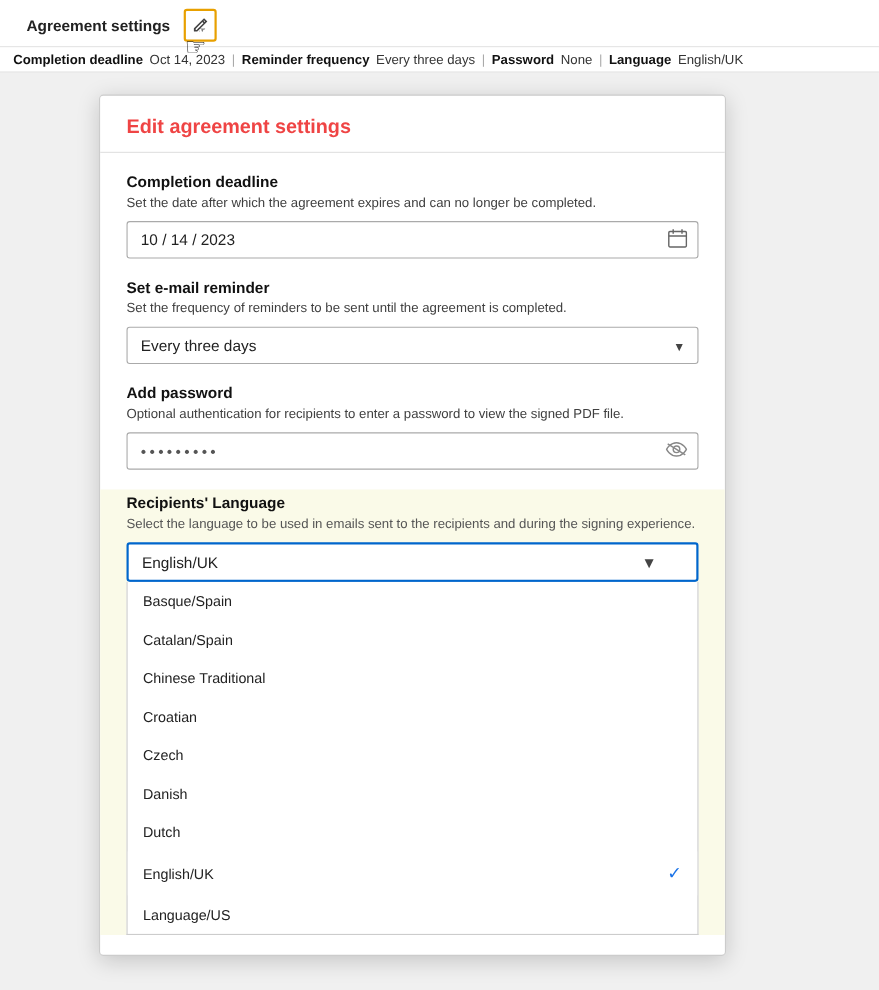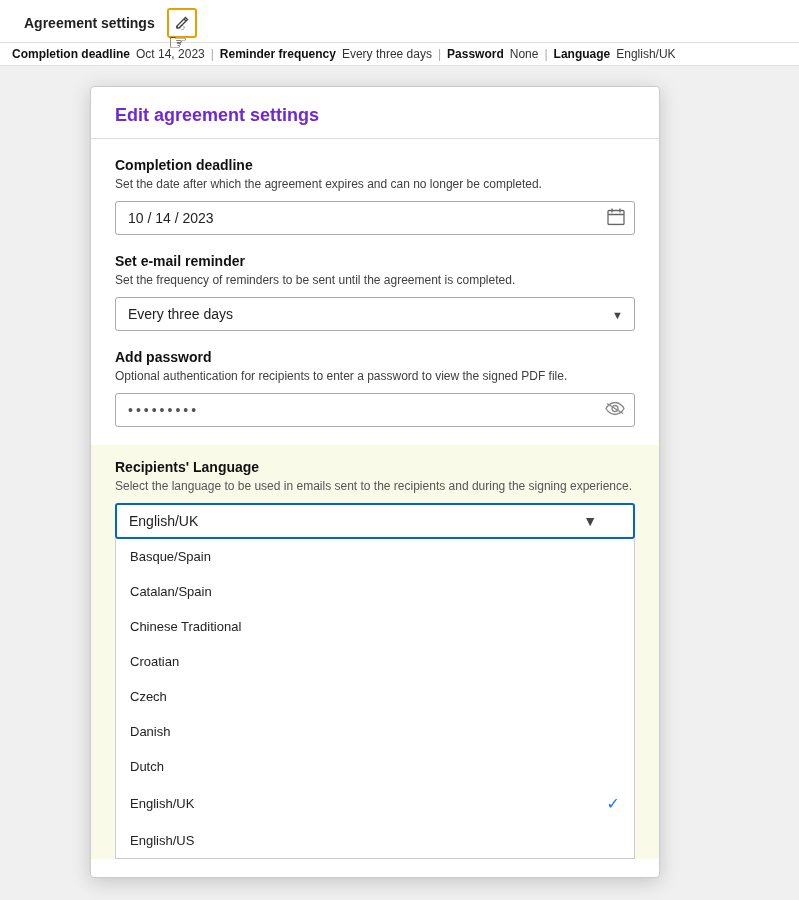--- a/index.html
+++ b/index.html
@@ -74,21 +74,21 @@
       overflow: hidden;
     }
 
     .modal-header {
       padding: 18px 24px 12px 24px;
       border-bottom: 1px solid #e0e0e0;
     }
     .modal-title {
       font-size: 18px;
       font-weight: 600;
-      color: #6d28d9;
+      color: #ef4444;
     }
 
     .modal-body {
       padding: 18px 24px;
     }
 
     .section-title {
       font-size: 14px;
       font-weight: 700;
       color: #111;
@@ -169,21 +169,21 @@
       top: 50%;
       transform: translateY(-50%);
       color: #888;
       cursor: pointer;
     }
 
     
     .language-section {
       background: #fafae8;
       margin: 0 -24px;
-      padding: 14px 24px 0 24px;
+      padding: 4px 24px 0 24px;
     }
     .language-section .section-title {
       font-size: 14px;
       font-weight: 700;
       color: #111;
     }
     .language-section .section-desc {
       font-size: 12px;
       color: #555;
       margin-bottom: 10px;
@@ -386,21 +386,21 @@
             <span>Danish</span>
           </div>
           <div class="lang-option">
             <span>Dutch</span>
           </div>
           <div class="lang-option selected">
             <span>English/UK</span>
             <span class="check-mark">✓</span>
           </div>
           <div class="lang-option">
-            <span>English/US</span>
+            <span>Language/US</span>
           </div>
         </div>
     </div>
 
   </div>
 </div>
 
 <div class="cursor-overlay" style="top: 30px; left: 168px; font-size: 22px;">☞</div>
 
 </body></html>

